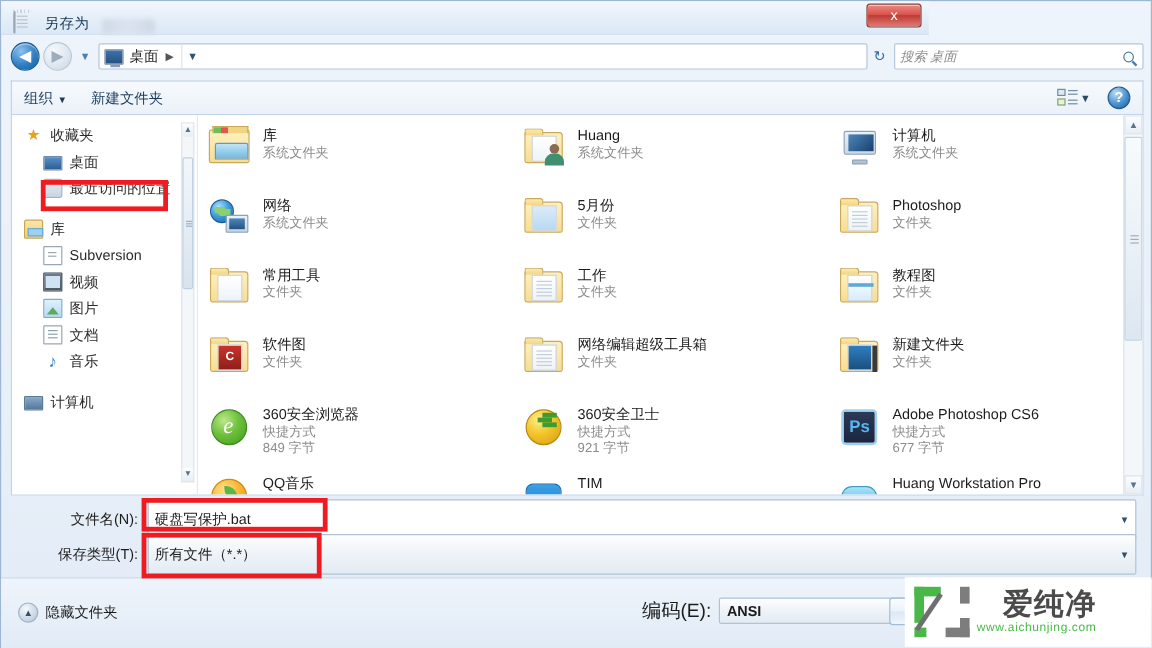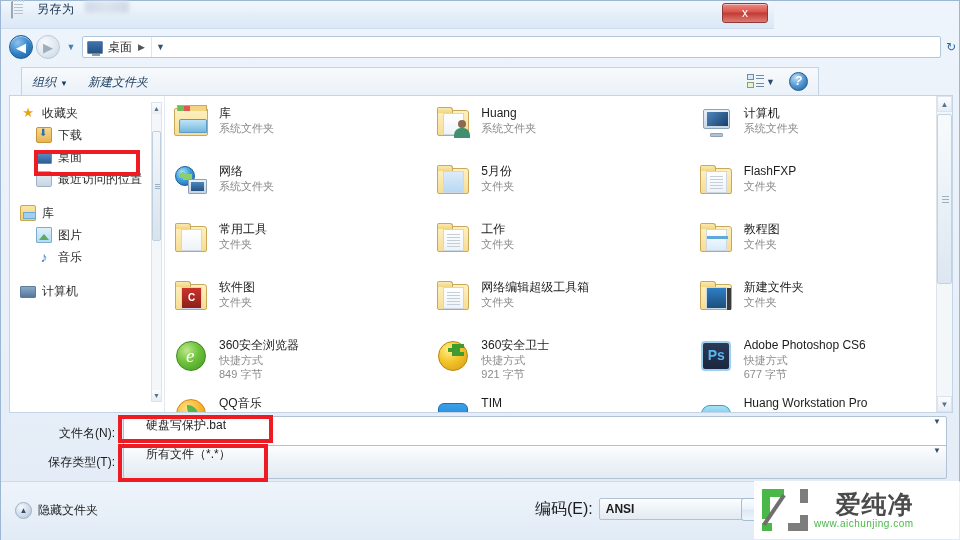--- a/index.html
+++ b/index.html
@@ -14,21 +14,21 @@
     position: relative;
     width: 960px; height: 540px;
     background: linear-gradient(180deg,#eef4fb 0%, #e3ecf7 100%);
     border: 1px solid #9cb6d4;
   }
   
   #titlebar {
     position: absolute; left: 0; top: 0; width: 773px; height: 28px;
     background: linear-gradient(180deg,#f2f7fc 0%, #e4eef8 55%, #dbe8f6 100%);
     border-bottom: 1px solid #cdddee;
-    display: flex; align-items: flex-start;
+    display: flex; align-items: flex-end;
   }
   #titlebar .tb-icon { margin-left: 10px; width: 18px; height: 18px; position: relative; }
   .note-icon {
     width: 14px; height: 17px; background: #fdfdfd;
     border: 1px solid #9aa7b4; border-radius: 1px; position: relative;
   }
   .note-icon::before {
     content:""; position:absolute; left:2px; top:3px; width:9px; height:1px;
     background:#b9c3cd; box-shadow: 0 3px 0 #b9c3cd, 0 6px 0 #b9c3cd, 0 9px 0 #b9c3cd;
   }
@@ -108,24 +108,24 @@
   .mag {
     width: 9px; height: 9px; border: 1.6px solid #4b7fae; border-radius: 50%;
     position: relative; margin-right: 3px;
   }
   .mag::after {
     content:""; position:absolute; right:-4px; bottom:-3px; width:5px; height:1.6px;
     background:#4b7fae; transform: rotate(45deg);
   }
   
   #cmdbar {
-    position: absolute; left: 20px; top: 66px; width: 798px; height: 28px;
+    position: absolute; left: 8px; top: 66px; width: 944px; height: 28px;
     background: linear-gradient(180deg,#f7fafd 0%, #eaf1f8 100%);
     border: 1px solid #c3d4e6; border-bottom: none;
-    display: flex; align-items: center; font-style: italic;
+    display: flex; align-items: center;
   }
   .cmd-item {
     font-size: 12px; color: #1b3b5c; padding: 0 10px; height: 26px; line-height: 26px;
   }
   .cmd-caret { font-size: 8px; margin-left: 4px; color: #1b3b5c; }
   #cmd-spacer { flex: 1; }
   #view-icon {
     width: 17px; height: 15px; position: relative; margin-right: 2px;
   }
   #view-icon .vi-box {
@@ -325,21 +325,21 @@
     position: absolute; left: 0; height: 24px; display: flex; align-items: center;
   }
   #formrow1 { top: 420px; width: 960px; }
   #formrow2 { top: 449px; width: 960px; }
   .form-label {
     width: 122px; text-align: right; padding-right: 8px; font-size: 12px; color: #1c1c1c;
   }
   .form-field {
     height: 34px; width: 824px; margin-right: 10px;
     border: 1px solid #b0c2d4; background: #fff; border-radius: 2px;
-    display: flex; padding-left: 22px; font-size: 12px; color: #1c1c1c;
+    display: flex; align-items: center; padding-left: 5px; font-size: 12px; color: #1c1c1c;
   }
   .form-field.combo {
     background: linear-gradient(180deg,#fdfefe 0%, #eef3f8 50%, #e3eaf2 100%);
   }
   .fld-caret {
     margin-left: auto; width: 18px; text-align:center; font-size: 8px; color:#33506b;
   }
   
   #footer {
     position: absolute; left: 0; top: 480px; width: 960px; height: 60px;
@@ -411,20 +411,24 @@
     <div id="nav-back" class="nav-circle">◀</div>
     <div id="nav-fwd" class="nav-circle">▶</div>
     <div id="nav-hist">▼</div>
     <div id="breadcrumb">
       <span class="crumb-icon"></span>
       <span class="crumb-text">桌面</span>
       <span class="crumb-sep">▶</span>
       <span id="crumb-drop">▼</span>
     </div>
     <div id="refresh-btn">↻</div>
+    <div id="searchbox">
+      <span class="ph">搜索 桌面</span>
+      <span class="mag"></span>
+    </div>
   </div>
 
   <div id="cmdbar">
     <div class="cmd-item">
       <span>组织</span><span class="cmd-caret">▼</span>
     </div>
     <div class="cmd-item">新建文件夹</div>
     <div id="cmd-spacer"></div>
     <div id="view-icon">
       <span class="vi-box b1"></span>
@@ -439,39 +443,47 @@
   </div>
 
   <div id="body">
 
     <div id="sidebar">
       <div class="side-item group">
         <span class="si-ic ic-star">★</span>
         <span>收藏夹</span>
       </div>
       <div class="side-item lvl2">
-        <span class="si-ic ic-down"></span>
-        <span>下载</span>
-      </div>
-      <div class="side-item lvl2">
         <span class="si-ic ic-desk"></span>
         <span>桌面</span>
       </div>
       <div class="side-item lvl2">
         <span class="si-ic ic-recent"></span>
         <span>最近访问的位置</span>
       </div>
       <div class="side-gap"></div>
       <div class="side-item group">
         <span class="si-ic ic-lib"></span>
         <span>库</span>
       </div>
       <div class="side-item lvl2">
+        <span class="si-ic ic-svn"></span>
+        <span>Subversion</span>
+      </div>
+      <div class="side-item lvl2">
+        <span class="si-ic ic-video"></span>
+        <span>视频</span>
+      </div>
+      <div class="side-item lvl2">
         <span class="si-ic ic-pic"></span>
         <span>图片</span>
+      </div>
+      <div class="side-item lvl2">
+        <span class="si-ic ic-doc"></span>
+        <span>文档</span>
       </div>
       <div class="side-item lvl2">
         <span class="si-ic ic-music">♪</span>
         <span>音乐</span>
       </div>
       <div class="side-gap"></div>
       <div class="side-item group">
         <span class="si-ic ic-comp"></span>
         <span>计算机</span>
       </div>
@@ -548,21 +560,21 @@
             <span class="fi-sub">文件夹</span>
           </span>
         </div>
         <div class="file-item">
           <span class="fi-icon">
               <span class="fold">
                 <span class="inner pg-lines"></span>
               </span>
             </span>
           <span class="fi-text">
-            <span class="fi-name">FlashFXP</span>
+            <span class="fi-name">Photoshop</span>
             <span class="fi-sub">文件夹</span>
           </span>
         </div>
 
         <div class="file-item">
           <span class="fi-icon">
               <span class="fold">
                 <span class="inner"></span>
               </span>
             </span>

